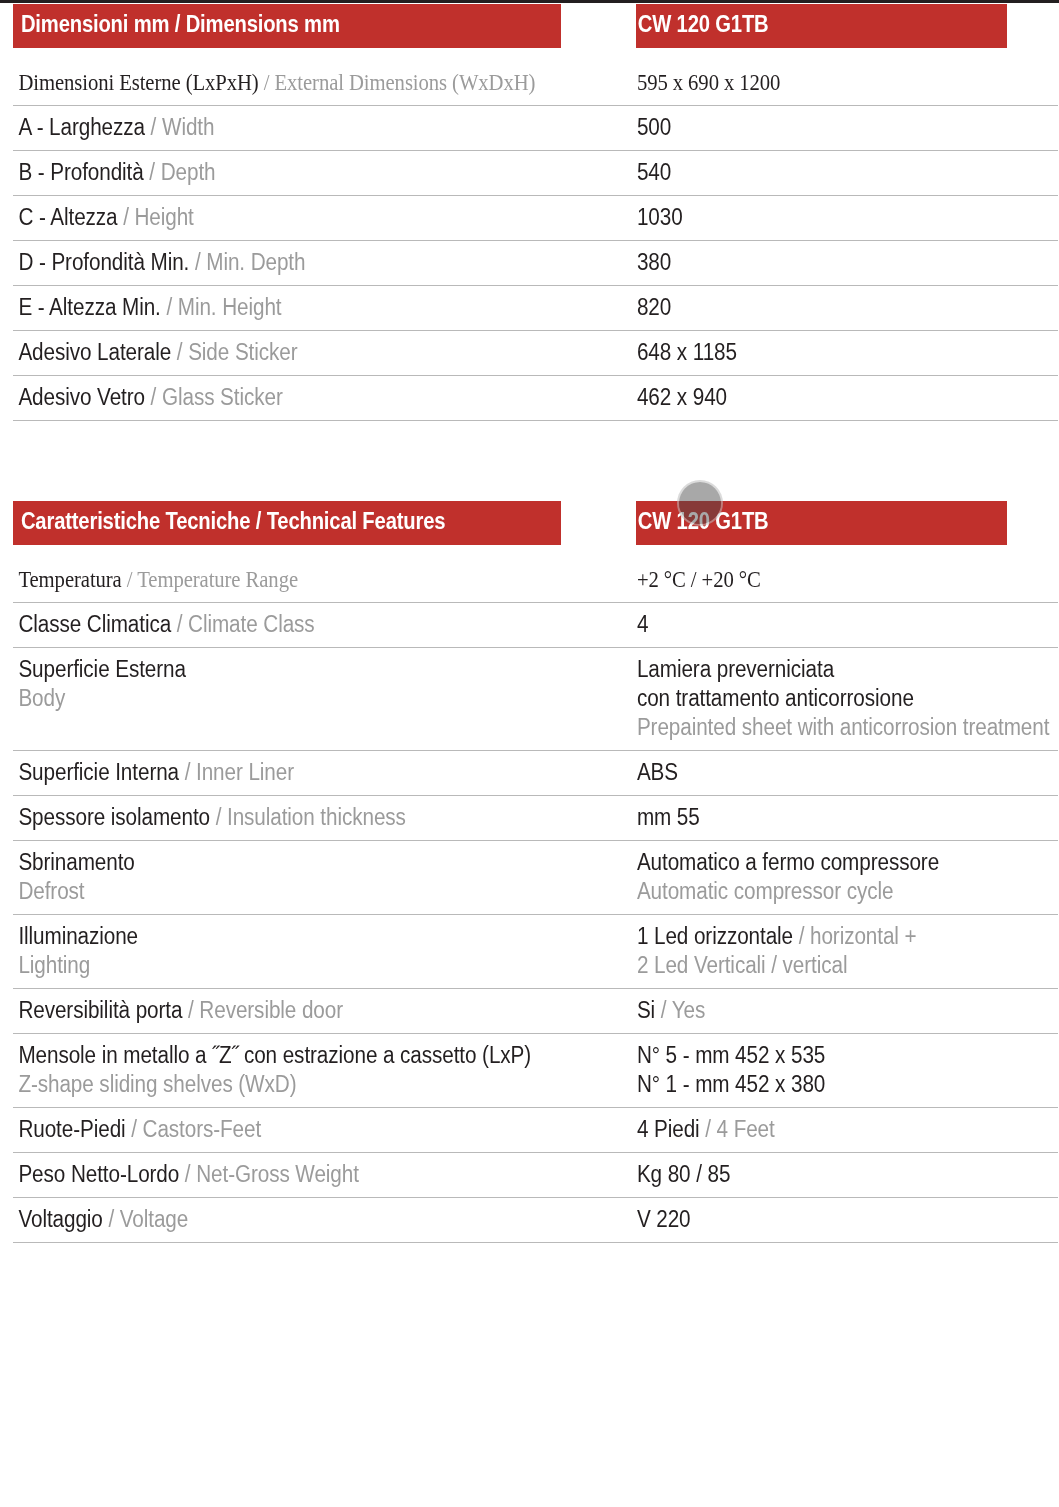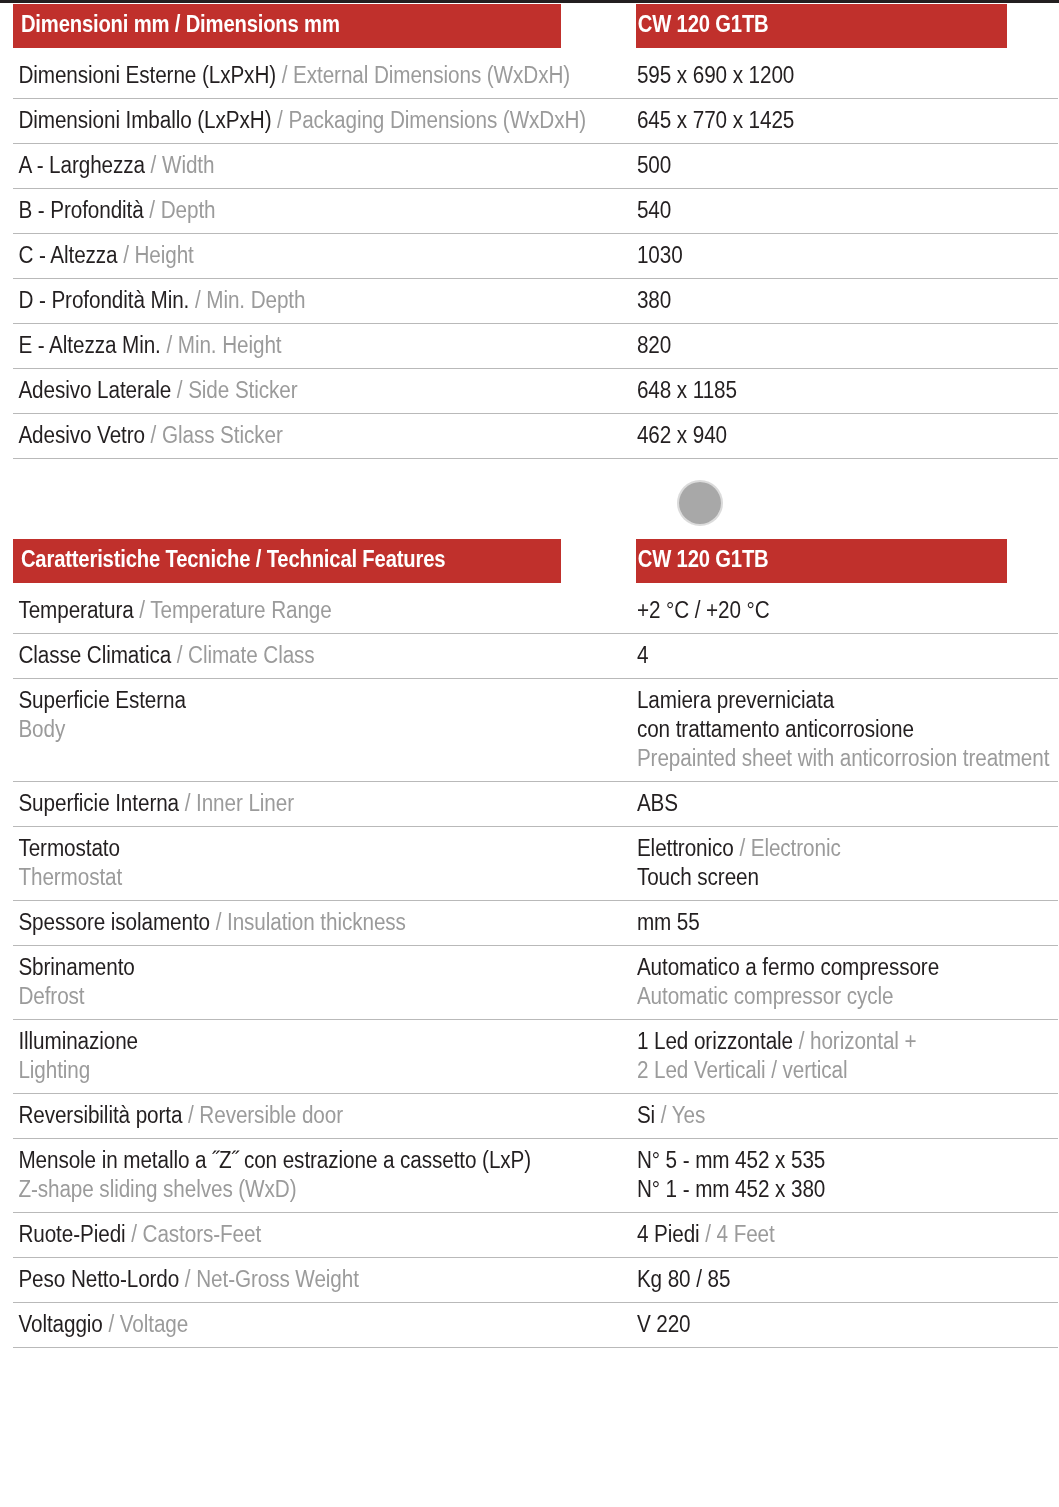--- a/index.html
+++ b/index.html
@@ -66,21 +66,21 @@
   
   .spec-table tbody td {
     border-bottom: 1.6px solid #b9b9b9;
     padding: 7px 0 8px 0;
     vertical-align: top;
     font-size: 23px;
     line-height: 29px;
     color: #231f20;
     letter-spacing: -0.1px;
   }
-  .spec-table tbody tr:first-child td { padding-top: 13px; }
+  .spec-table tbody tr:first-child td { padding-top: 20px; font-family: Liberation Serif, serif; }
 
   .cell-inner {
     display: block;
     transform: scaleX(0.9);
     transform-origin: left top;
     width: 111%;
     white-space: nowrap;
   }
   td.t-label .cell-inner { padding-left: 6px; }
   td.t-value .cell-inner { padding-left: 1px; }
@@ -126,32 +126,20 @@
         <tbody>
           <tr>
             <td class="t-label">
               <span class="cell-inner">
                 <span class="ln"><span class="pri">Dimensioni Esterne (LxPxH)</span><span class="sec"> / </span><span class="sec">External Dimensions (WxDxH)</span></span>
               </span>
             </td>
             <td class="t-value">
               <span class="cell-inner">
                 <span class="ln"><span class="pri">595 x 690 x 1200</span></span>
-              </span>
-            </td>
-          </tr>
-          <tr>
-            <td class="t-label">
-              <span class="cell-inner">
-                <span class="ln"><span class="pri">Dimensioni Imballo (LxPxH)</span><span class="sec"> / </span><span class="sec">Packaging Dimensions (WxDxH)</span></span>
-              </span>
-            </td>
-            <td class="t-value">
-              <span class="cell-inner">
-                <span class="ln"><span class="pri">645 x 770 x 1425</span></span>
               </span>
             </td>
           </tr>
           <tr>
             <td class="t-label">
               <span class="cell-inner">
                 <span class="ln"><span class="pri">A - Larghezza</span><span class="sec"> / </span><span class="sec">Width</span></span>
               </span>
             </td>
             <td class="t-value">
@@ -294,34 +282,20 @@
             </td>
             <td class="t-value">
               <span class="cell-inner">
                 <span class="ln"><span class="pri">ABS</span></span>
               </span>
             </td>
           </tr>
           <tr>
             <td class="t-label">
               <span class="cell-inner">
-                <span class="ln"><span class="pri">Termostato</span></span>
-                <span class="ln"><span class="sec">Thermostat</span></span>
-              </span>
-            </td>
-            <td class="t-value">
-              <span class="cell-inner">
-                <span class="ln"><span class="pri">Elettronico</span><span class="sec"> / </span><span class="sec">Electronic</span></span>
-                <span class="ln"><span class="pri">Touch screen</span></span>
-              </span>
-            </td>
-          </tr>
-          <tr>
-            <td class="t-label">
-              <span class="cell-inner">
                 <span class="ln"><span class="pri">Spessore isolamento</span><span class="sec"> / </span><span class="sec">Insulation thickness</span></span>
               </span>
             </td>
             <td class="t-value">
               <span class="cell-inner">
                 <span class="ln"><span class="pri">mm 55</span></span>
               </span>
             </td>
           </tr>
           <tr>

